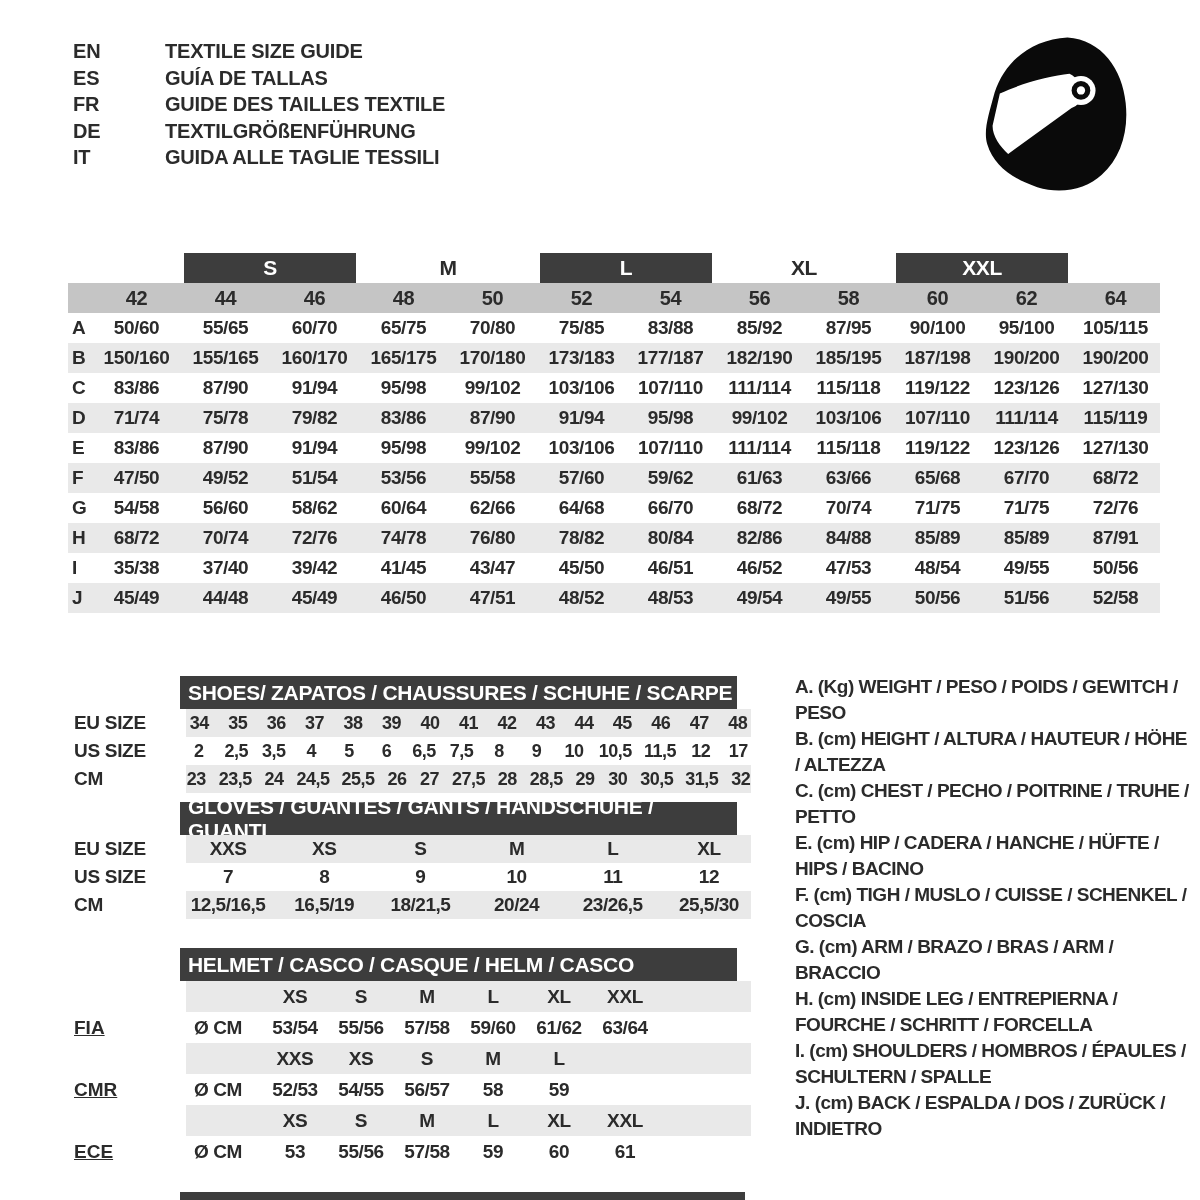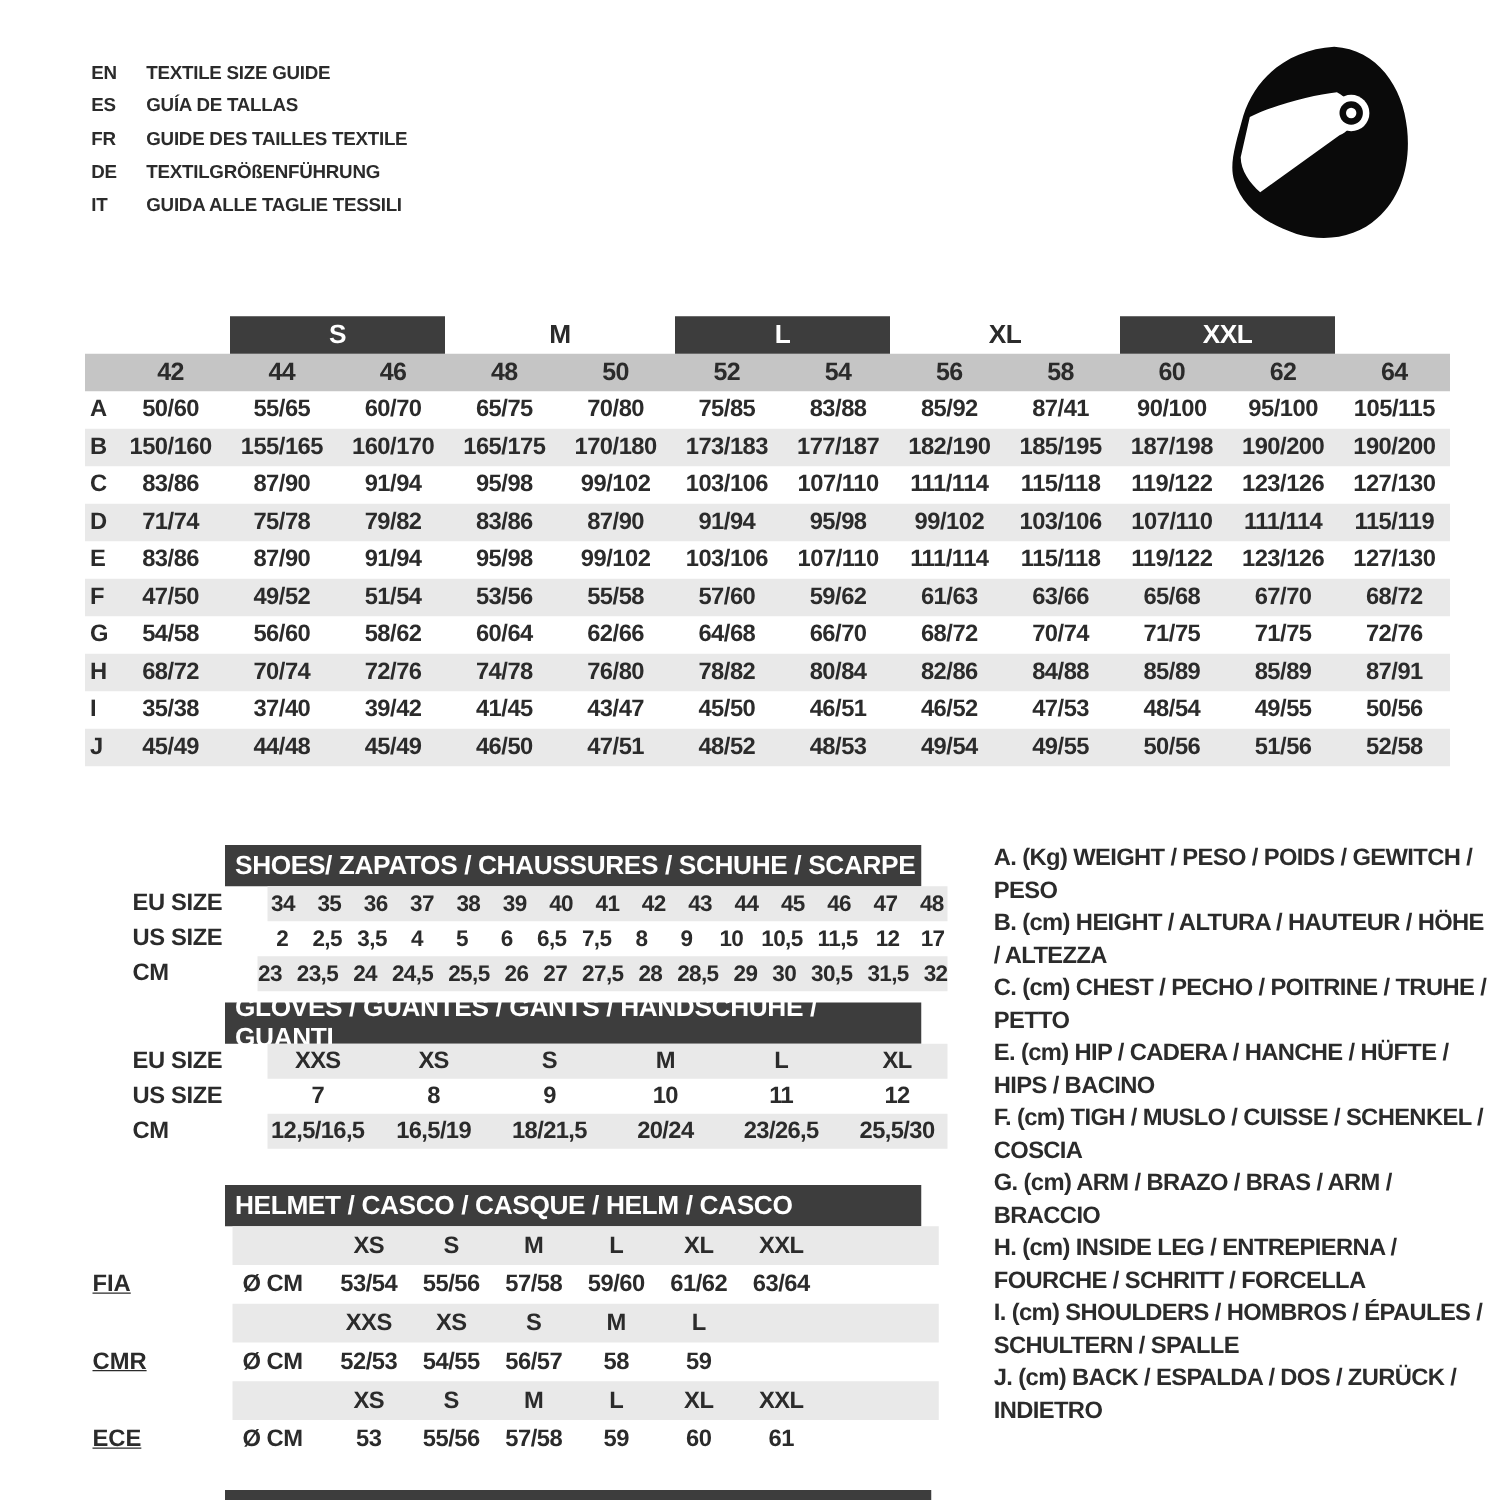--- a/index.html
+++ b/index.html
@@ -4,21 +4,21 @@
 <style>
   html,body{margin:0;padding:0;background:#fff;}
   #page{
     position:relative;width:1200px;height:1200px;background:#fff;overflow:hidden;
     font-family:"Liberation Sans","DejaVu Sans",sans-serif;font-weight:bold;color:#2b2b2b;
   }
   .abs{position:absolute;}
 
   
   .langs{left:73px;top:40px;}
-  .lang-row{display:flex;height:26.5px;align-items:flex-end;font-size:15px;letter-spacing:-0.2px;}
+  .lang-row{display:flex;height:26.5px;align-items:flex-start;font-size:20px;letter-spacing:-0.2px;gap:48px;}
   .lang-code{width:44px;}
 
   
   .helmet-ico{left:978px;top:32px;width:156px;height:172px;}
 
   
   .sizes-table{left:68px;top:253px;width:1092px;}
   .trow{display:grid;grid-template-columns:24px repeat(12,1fr);height:30px;align-items:center;
         text-align:center;font-size:19px;letter-spacing:-0.4px;}
   .trow .letter{text-align:left;padding-left:4px;}
@@ -29,21 +29,21 @@
   .pos4{grid-column:9/11;} .pos5{grid-column:11/13;}
   .num-row{background:#c5c5c5;font-size:20px;}
   .rows .trow:nth-child(even){background:#e9e9e9;}
 
   
   .section{left:68px;width:690px;}
   .shoes{top:676px;} .gloves{top:802px;} .helmets{top:948px;}
   .sec-head{margin-left:112px;width:549px;height:33px;background:#3d3d3d;color:#fff;
             display:flex;align-items:center;padding-left:8px;font-size:21px;letter-spacing:-0.3px;}
   .srow{display:flex;height:28px;align-items:center;font-size:19px;}
-  .srow .slabel{width:112px;padding-left:6px;letter-spacing:-0.3px;margin-left:32px;}
+  .srow .slabel{width:112px;padding-left:6px;letter-spacing:-0.3px;}
   .vals{width:565px;height:100%;display:grid;align-items:center;text-align:center;letter-spacing:-0.5px;gap:12px;}
   .shoes .vals{grid-template-columns:repeat(15,1fr);font-size:18px;}
   .gloves .vals{grid-template-columns:repeat(6,1fr);font-size:19px;}
   .srows > .srow:nth-child(odd) .vals{background:#e9e9e9;}
 
   
   .hrow{display:flex;height:31px;align-items:center;font-size:19px;}
   .hrow .slabel{width:112px;padding-left:6px;text-decoration:underline;}
   .hgrid{width:565px;height:100%;display:grid;grid-template-columns:76px repeat(6,66px) 1fr;
          align-items:center;text-align:center;letter-spacing:-0.4px;}
@@ -108,21 +108,21 @@
       <span class="band boxed pos5">XXL</span>
     </div>
     <div class="trow num-row">
       <span class="letter"></span>
       <span style="display:contents"><span>42</span><span>44</span><span>46</span><span>48</span><span>50</span><span>52</span><span>54</span><span>56</span><span>58</span><span>60</span><span>62</span><span>64</span></span>
     </div>
     <div class="rows">
 
         <div class="trow size-row">
           <span class="letter">A</span>
-          <span style="display:contents"><span>50/60</span><span>55/65</span><span>60/70</span><span>65/75</span><span>70/80</span><span>75/85</span><span>83/88</span><span>85/92</span><span>87/41</span><span>90/100</span><span>95/100</span><span>105/115</span></span>
+          <span style="display:contents"><span>50/60</span><span>55/65</span><span>60/70</span><span>65/75</span><span>70/80</span><span>75/85</span><span>83/88</span><span>85/92</span><span>87/95</span><span>90/100</span><span>95/100</span><span>105/115</span></span>
         </div>
 
         <div class="trow size-row">
           <span class="letter">B</span>
           <span style="display:contents"><span>150/160</span><span>155/165</span><span>160/170</span><span>165/175</span><span>170/180</span><span>173/183</span><span>177/187</span><span>182/190</span><span>185/195</span><span>187/198</span><span>190/200</span><span>190/200</span></span>
         </div>
 
         <div class="trow size-row">
           <span class="letter">C</span>
           <span style="display:contents"><span>83/86</span><span>87/90</span><span>91/94</span><span>95/98</span><span>99/102</span><span>103/106</span><span>107/110</span><span>111/114</span><span>115/118</span><span>119/122</span><span>123/126</span><span>127/130</span></span>

